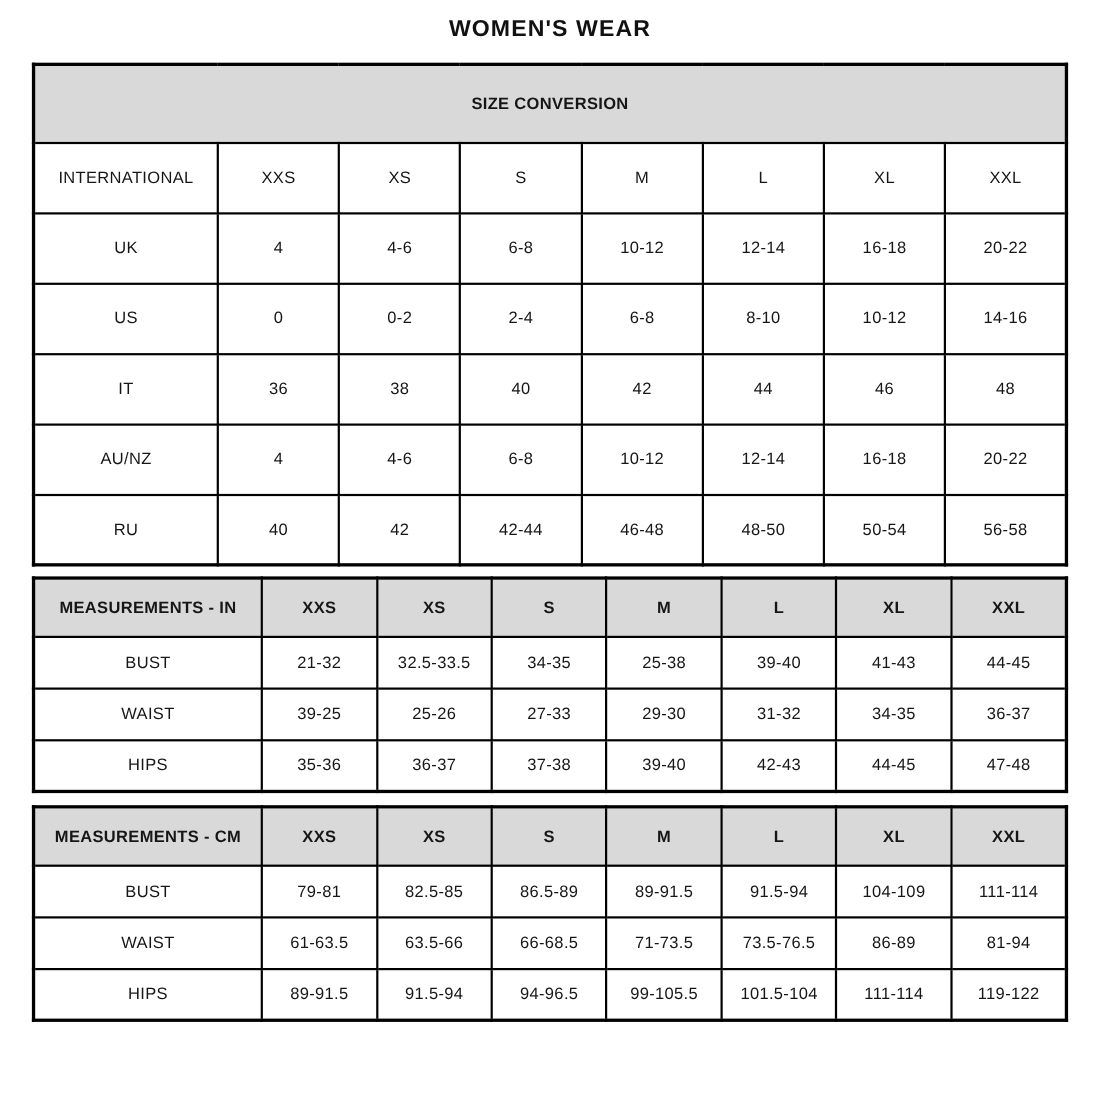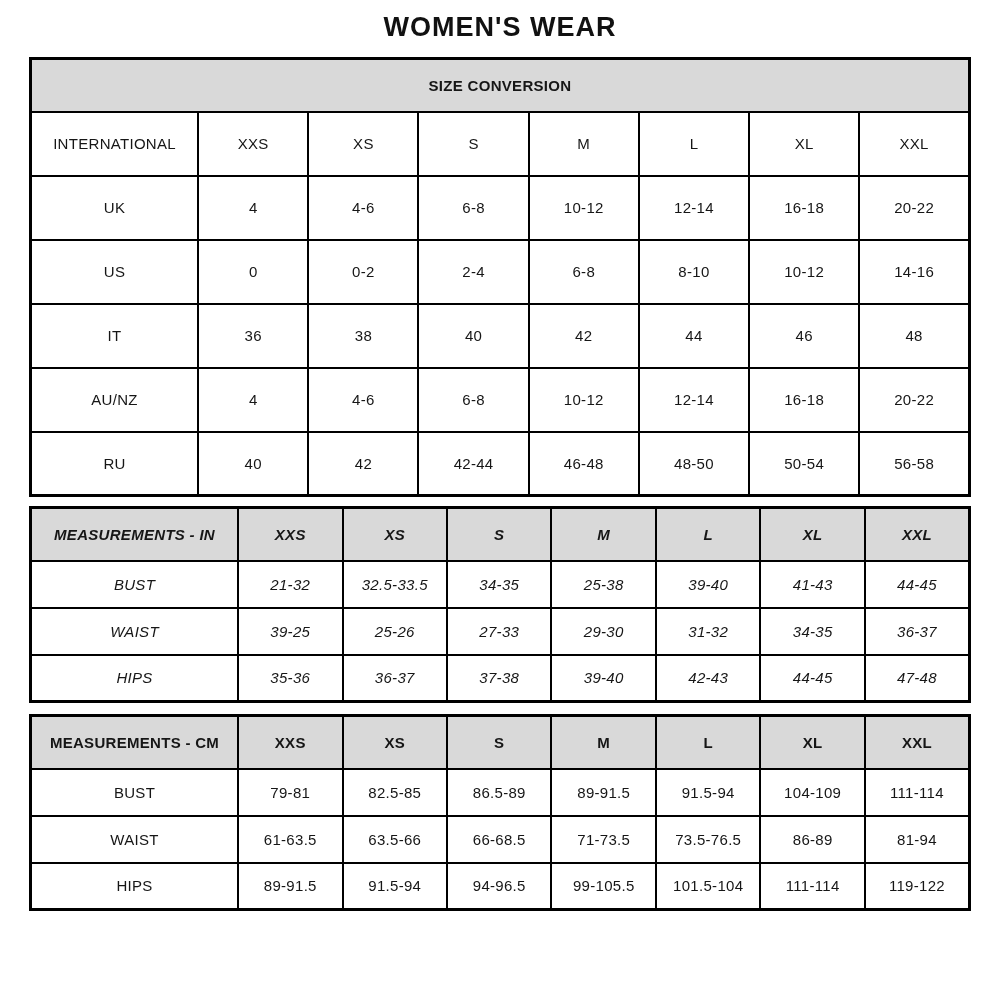--- a/index.html
+++ b/index.html
@@ -13,21 +13,21 @@
     width: 1000px;
     height: 1000px;
     box-sizing: border-box;
     padding: 12px 29px 0 29px;
     background: #ffffff;
   }
   h1.title {
     margin: 0 0 15px 0;
     padding: 0;
     text-align: center;
-    font-size: 27px;
+    font-size: 21px;
     line-height: 30px;
     font-weight: 700;
     letter-spacing: 1px;
     color: #111111;
   }
   table.tbl {
     width: 100%;
     border-collapse: collapse;
     border: 3px solid #000000;
     table-layout: fixed;
@@ -37,29 +37,29 @@
     text-align: center;
     vertical-align: middle;
     padding: 0 2px;
     font-size: 15px;
     letter-spacing: 0.3px;
     overflow: hidden;
   }
   
   .tbl-conv { margin-bottom: 9px; }
   .tbl-conv tr { height: 64px; }
-  .tbl-conv tr.span-header-row { height: 53px; }
+  .tbl-conv tr.span-header-row { height: 71px; }
   .tbl-conv col.c-label { width: 17.85%; }
   .tbl-conv col.c-size  { width: 11.736%; }
   
   .tbl-meas tr { height: 47px; }
   .tbl-meas tr.header-row { height: 53px; }
   .tbl-meas col.c-label { width: 22.1%; }
   .tbl-meas col.c-size  { width: 11.128%; }
-  .tbl-in { margin-bottom: 11px; font-style: italic; }
+  .tbl-in { margin-bottom: 11px; }
   td.hdr {
     background: #d9d9d9;
     font-weight: 700;
     font-size: 15px;
     letter-spacing: 0.6px;
   }
   td.meas-val { font-size: 13px; letter-spacing: 0.2px; }
   td.row-label { font-size: 15px; }
 </style>
 </head>

